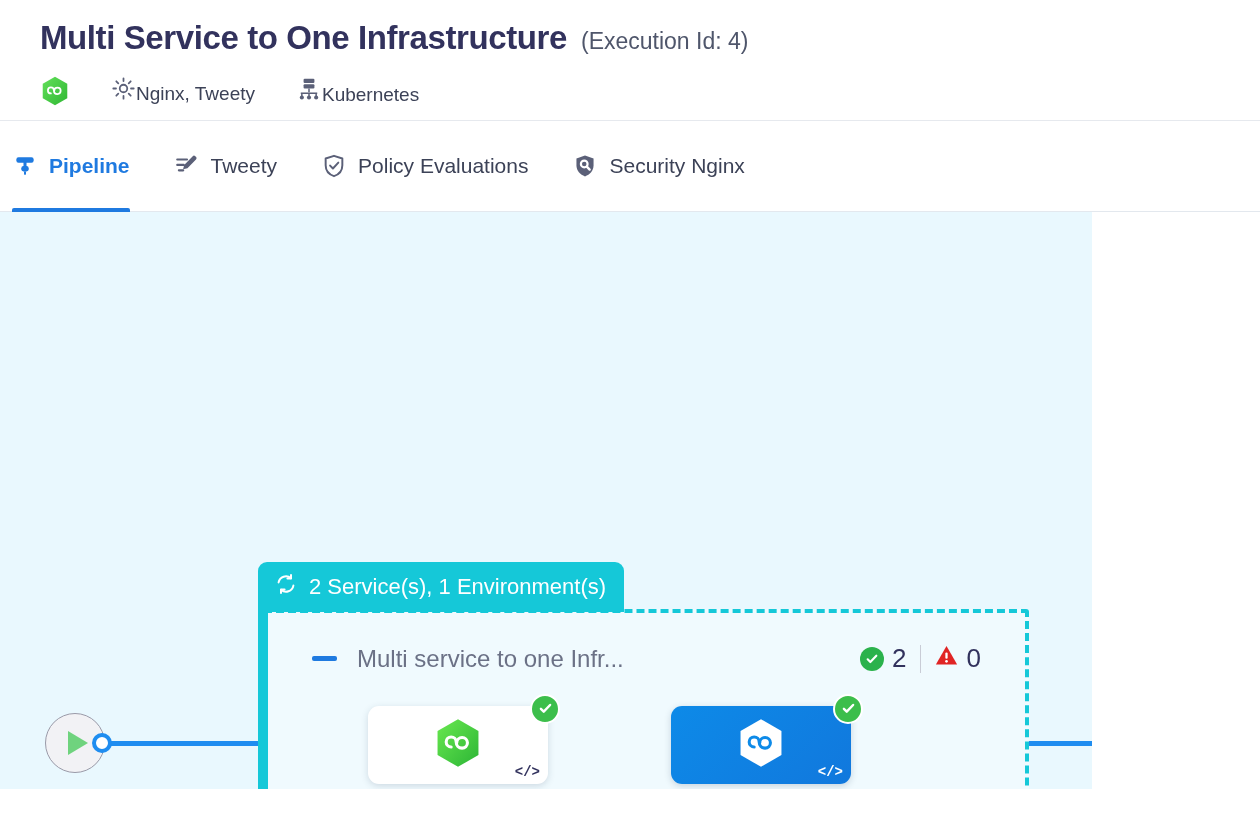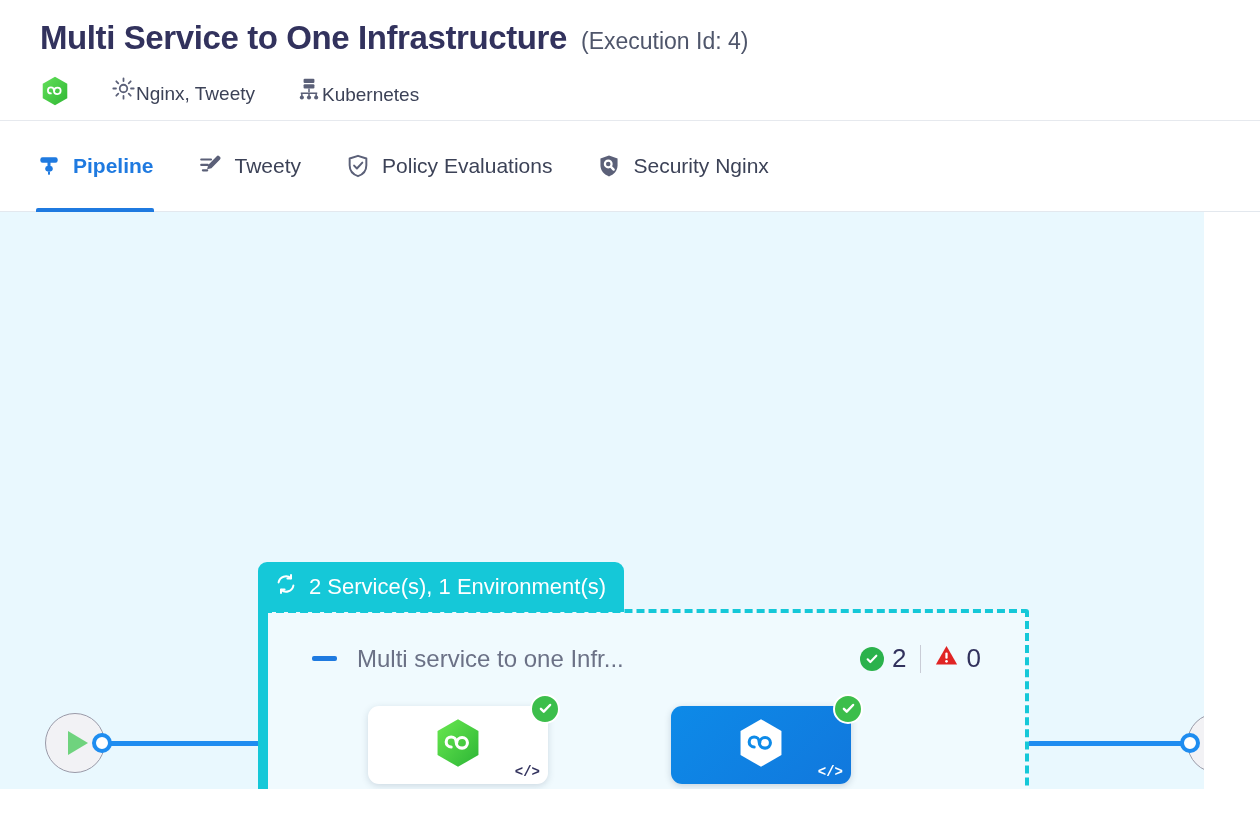--- a/index.html
+++ b/index.html
@@ -60,21 +60,21 @@
     flex: 0 0 auto;
   }
 
   
   .tabs {
     display: flex;
     align-items: stretch;
     border-top: 1px solid #e6e9ee;
     border-bottom: 1px solid #e3e8ee;
     background: #ffffff;
-    padding-left: 36px;
+    padding-left: 12px;
     height: 92px;
   }
   .tab {
     display: flex;
     align-items: center;
     gap: 11px;
     padding: 0 22px 0 0;
     margin-right: 22px;
     cursor: pointer;
     position: relative;
@@ -89,21 +89,21 @@
     left: 0; right: 22px; bottom: -1px;
     height: 4px;
     background: #1f7ae0;
     border-radius: 2px 2px 0 0;
   }
   .tab-icon { display: flex; align-items: center; }
 
   
   .canvas {
     position: relative;
-    width: 1204px;
+    width: 1092px;
     height: 577px;
     background: #e9f8fe;
     overflow: hidden;
   }
 
   
   .edge {
     position: absolute;
     height: 5px;
     background: #1f8df0;

